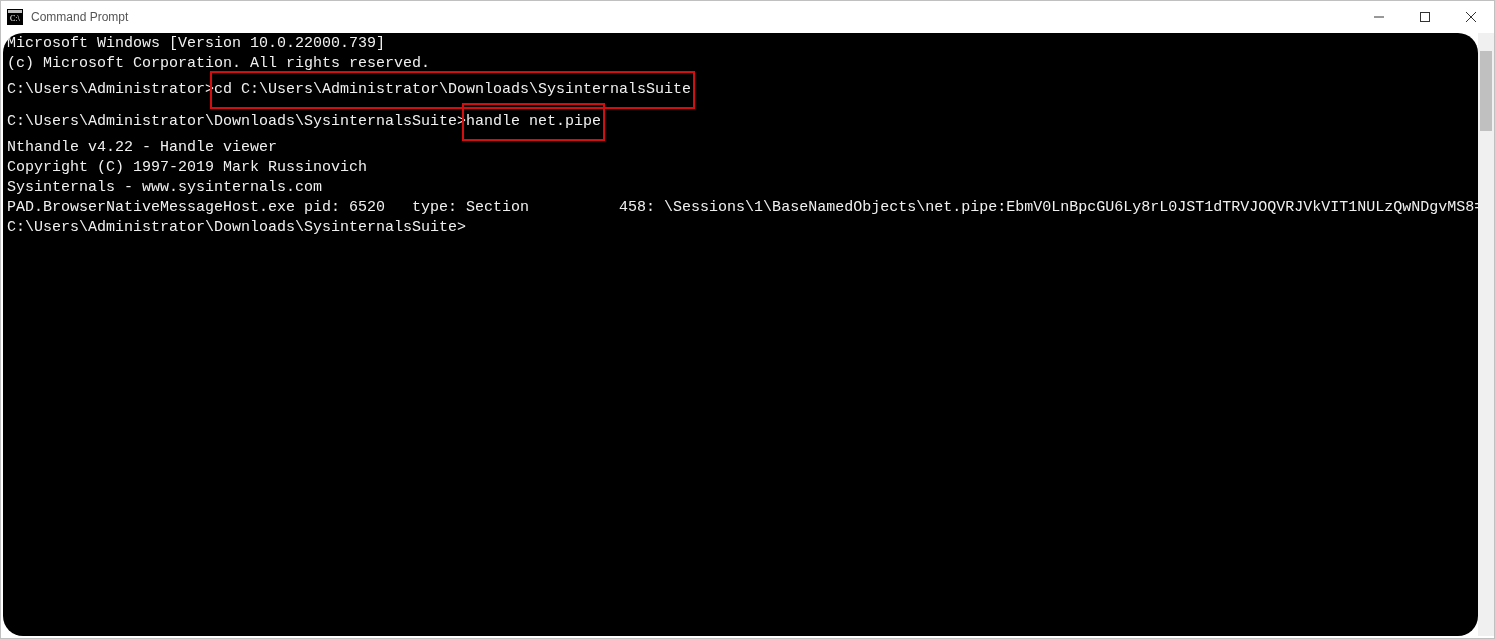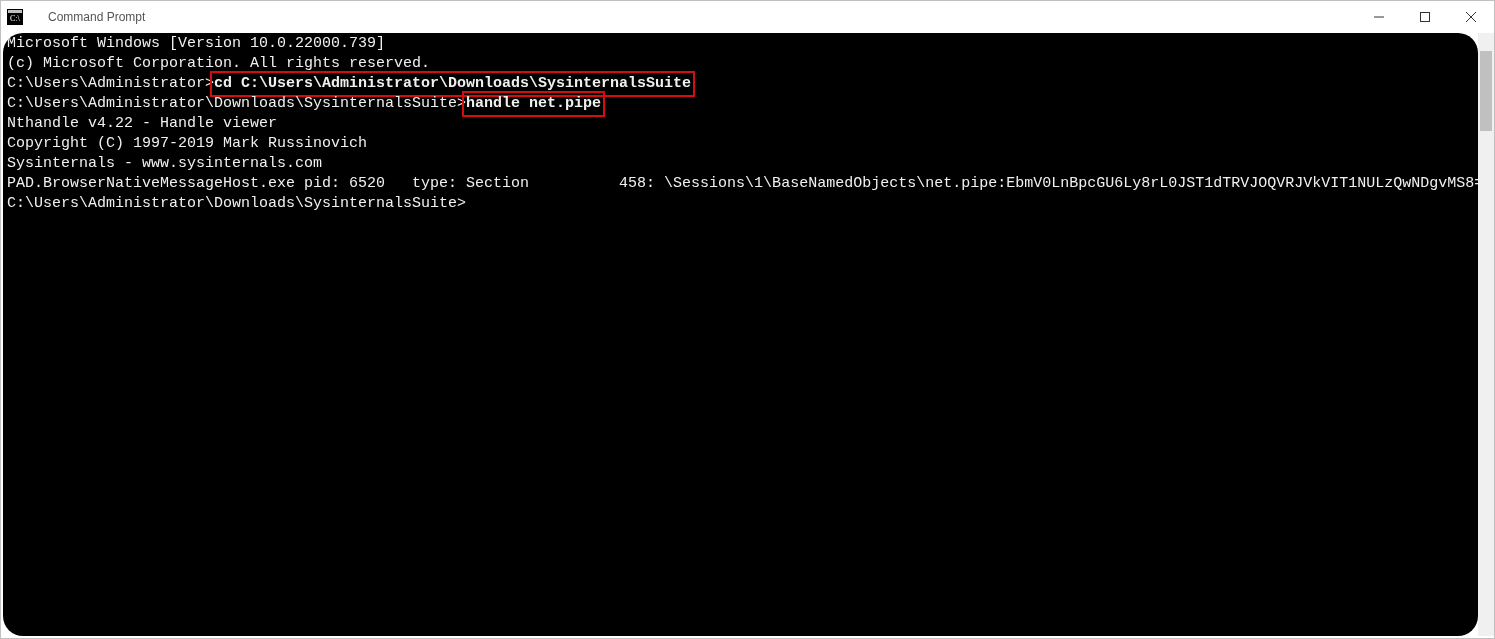--- a/index.html
+++ b/index.html
@@ -24,21 +24,21 @@
     flex: 0 0 auto;
   }
   .titlebar .app-icon {
     width: 16px;
     height: 16px;
     margin-right: 8px;
     display: flex;
     align-items: center;
     justify-content: center;
   }
-  .titlebar .title { flex: 1; margin-left: 17px; }
+  .titlebar .title { flex: 1; }
   .win-controls {
     display: flex;
     height: 100%;
   }
   .win-btn {
     width: 46px;
     height: 32px;
     display: flex;
     align-items: center;
     justify-content: center;
@@ -74,24 +74,23 @@
     top: 18px;
     left: 2px;
     width: 12px;
     height: 80px;
     background: #c0c0c0;
     border-radius: 0;
   }
   .hl {
     outline: 2px solid #d40e0e;
     outline-offset: 0;
-    padding: 1px 2px;
+    padding: 7px 2px;
     margin: -1px -2px;
     display: inline-block;
-    font-weight: bold;
   }
   .line { display: block; }
 </style>
 </head>
 <body>
 
 <div class="window">
   <div class="titlebar">
     <span class="app-icon">
       <svg width="16" height="16" viewBox="0 0 16 16">

